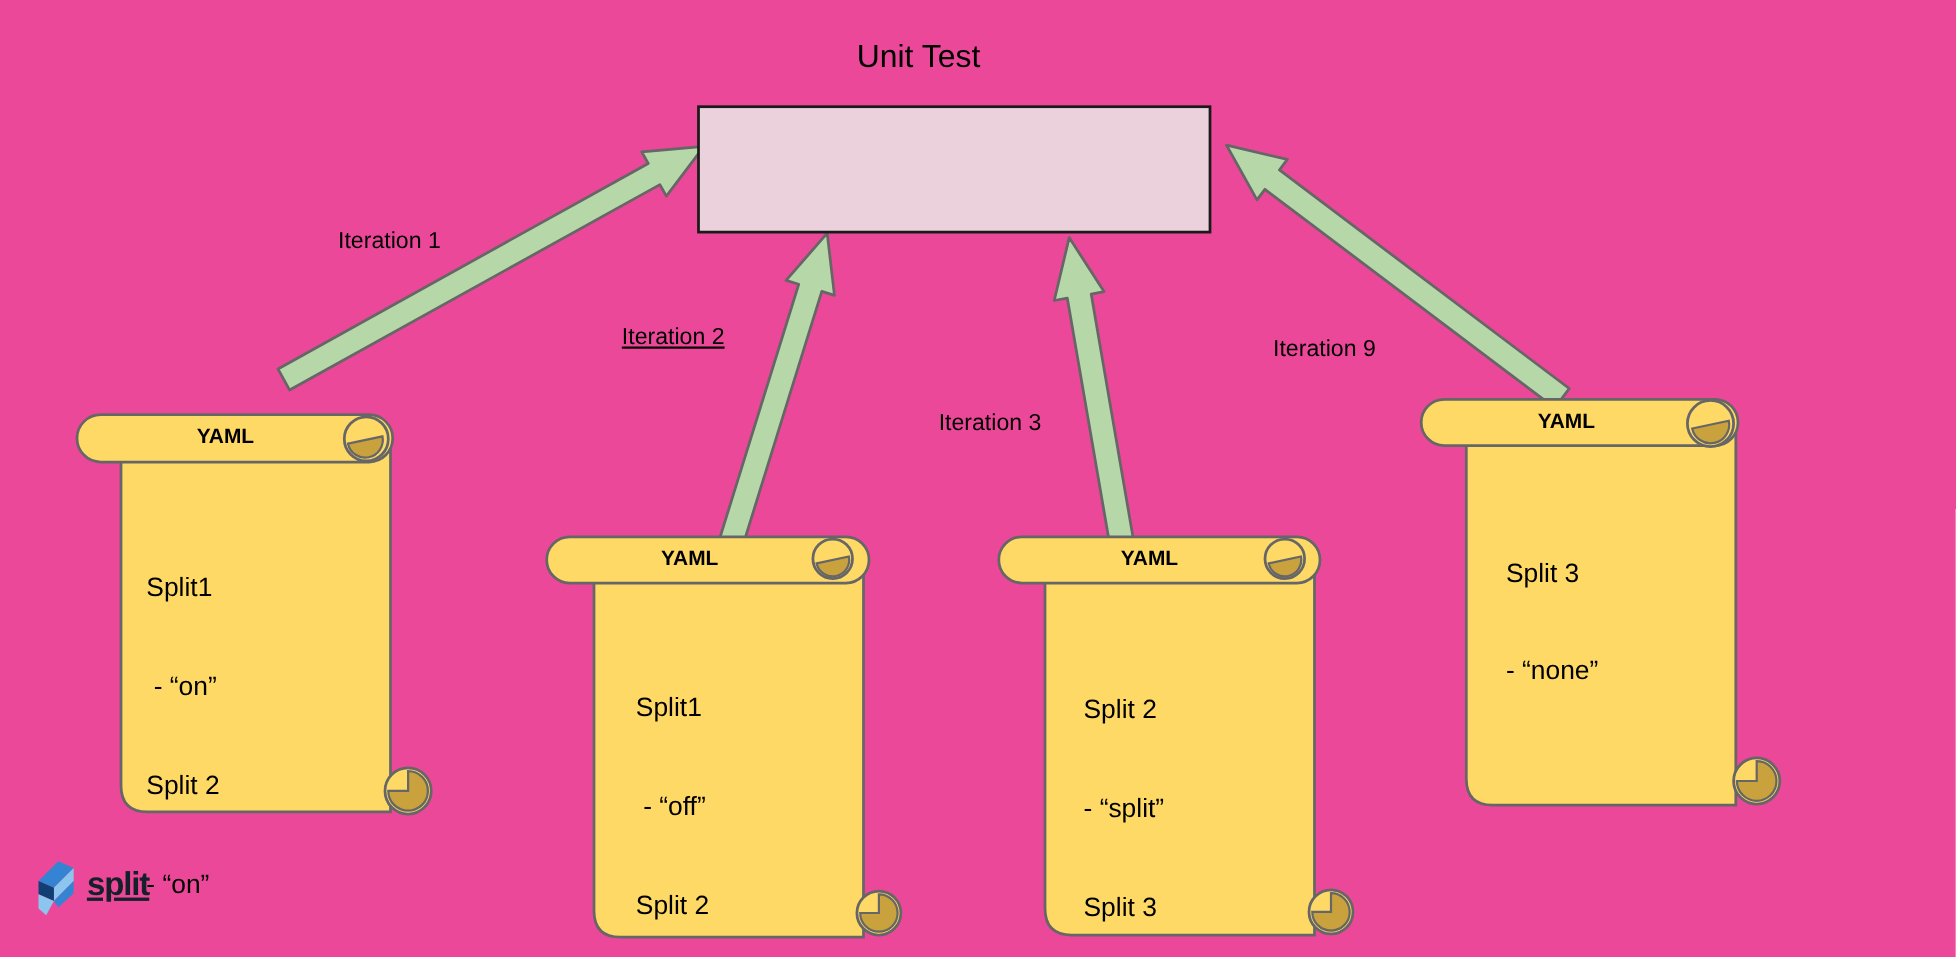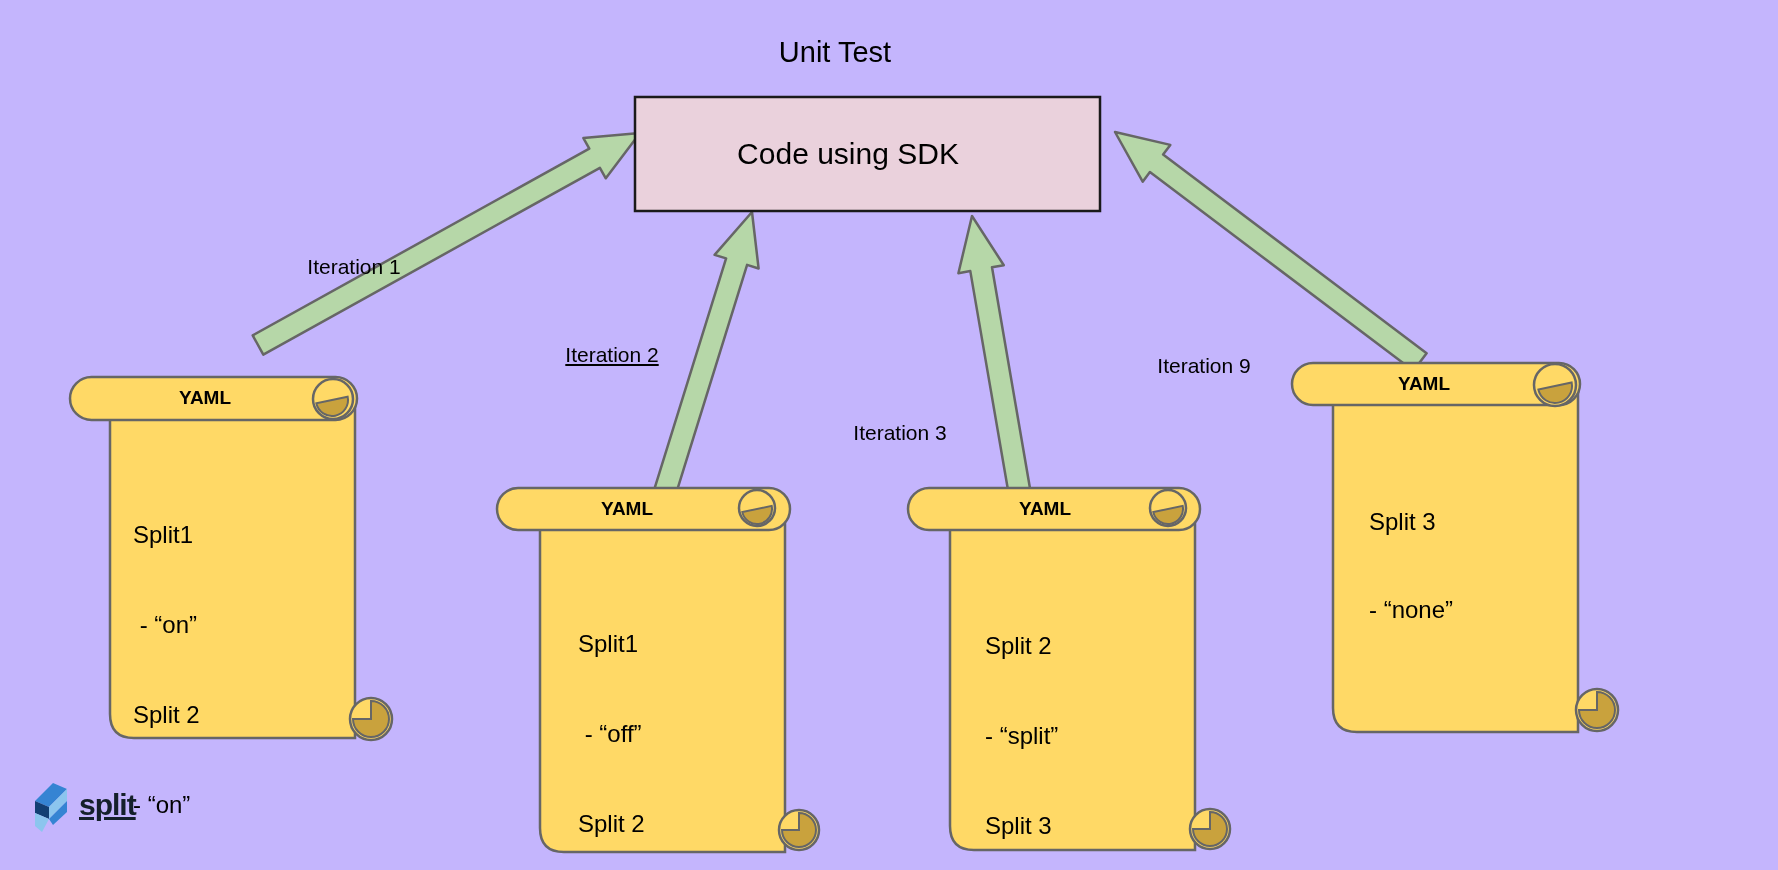--- a/index.html
+++ b/index.html
@@ -1,27 +1,27 @@
 <!DOCTYPE html>
 <html><head>
 <meta charset="utf-8">
 <style>
   html,body{margin:0;padding:0;background:#ffffff;}
   #canvas{
     position:relative;
     width:1778px;height:870px;
-    background:#c4b5fd;
+    background:#ec4899;
     font-family:"Liberation Sans", sans-serif;
     overflow:hidden;
   }
   #shapes{position:absolute;left:0;top:0;width:1778px;height:870px;}
   .txt{position:absolute;color:#000;}
   .title{font-size:29px;line-height:32px;text-align:center;}
   .boxlabel{font-size:30px;line-height:36px;text-align:center;}
-  .iter{font-size:21px;line-height:26px;text-align:center;margin-top:48px;}
+  .iter{font-size:21px;line-height:26px;text-align:center;}
   .yaml{font-size:19px;line-height:24px;font-weight:700;text-align:center;}
   .content{font-size:24px;white-space:pre;}
   .content div{height:34px;line-height:34px;}
   .content.lh32 div{height:32px;line-height:32px;}
   .logotext{font-size:30px;line-height:42px;font-weight:700;color:#15202b;letter-spacing:-1px;text-decoration:underline;}
 </style>
 </head>
 <body>
 
 <div id="canvas">
@@ -83,21 +83,20 @@
       <polygon points="35,801 53,783 67,789 49,807" fill="#3584d3"></polygon>
       <polygon points="67,789 67,801 49,819 49,807" fill="#8cc5ee"></polygon>
       <polygon points="35,801 49,807 49,819 35,813" fill="#123f73"></polygon>
       <polygon points="35,813 49,819 42,832 35,826" fill="#8cc5ee"></polygon>
       <polygon points="49,819 67,801 67,812 53,825" fill="#3584d3"></polygon>
     </g>
   </svg>
 
   <div class="txt title" style="left:685px;top:36px;width:300px;">Unit Test</div>
 
-  <div class="txt boxlabel" style="left:633px;top:136px;width:430px;">Code using SDK</div>
 
   <div class="txt iter" style="left:254px;top:206px;width:200px;">Iteration 1</div>
   <div class="txt iter" style="left:512px;top:294px;width:200px;text-decoration:underline;">Iteration 2</div>
   <div class="txt iter" style="left:800px;top:372px;width:200px;">Iteration 3</div>
   <div class="txt iter" style="left:1104px;top:305px;width:200px;">Iteration 9</div>
 
   <div class="txt yaml" style="left:105px;top:386px;width:200px;">YAML</div>
   <div class="txt yaml" style="left:527px;top:497px;width:200px;">YAML</div>
   <div class="txt yaml" style="left:945px;top:497px;width:200px;">YAML</div>
   <div class="txt yaml" style="left:1324px;top:372px;width:200px;">YAML</div>

